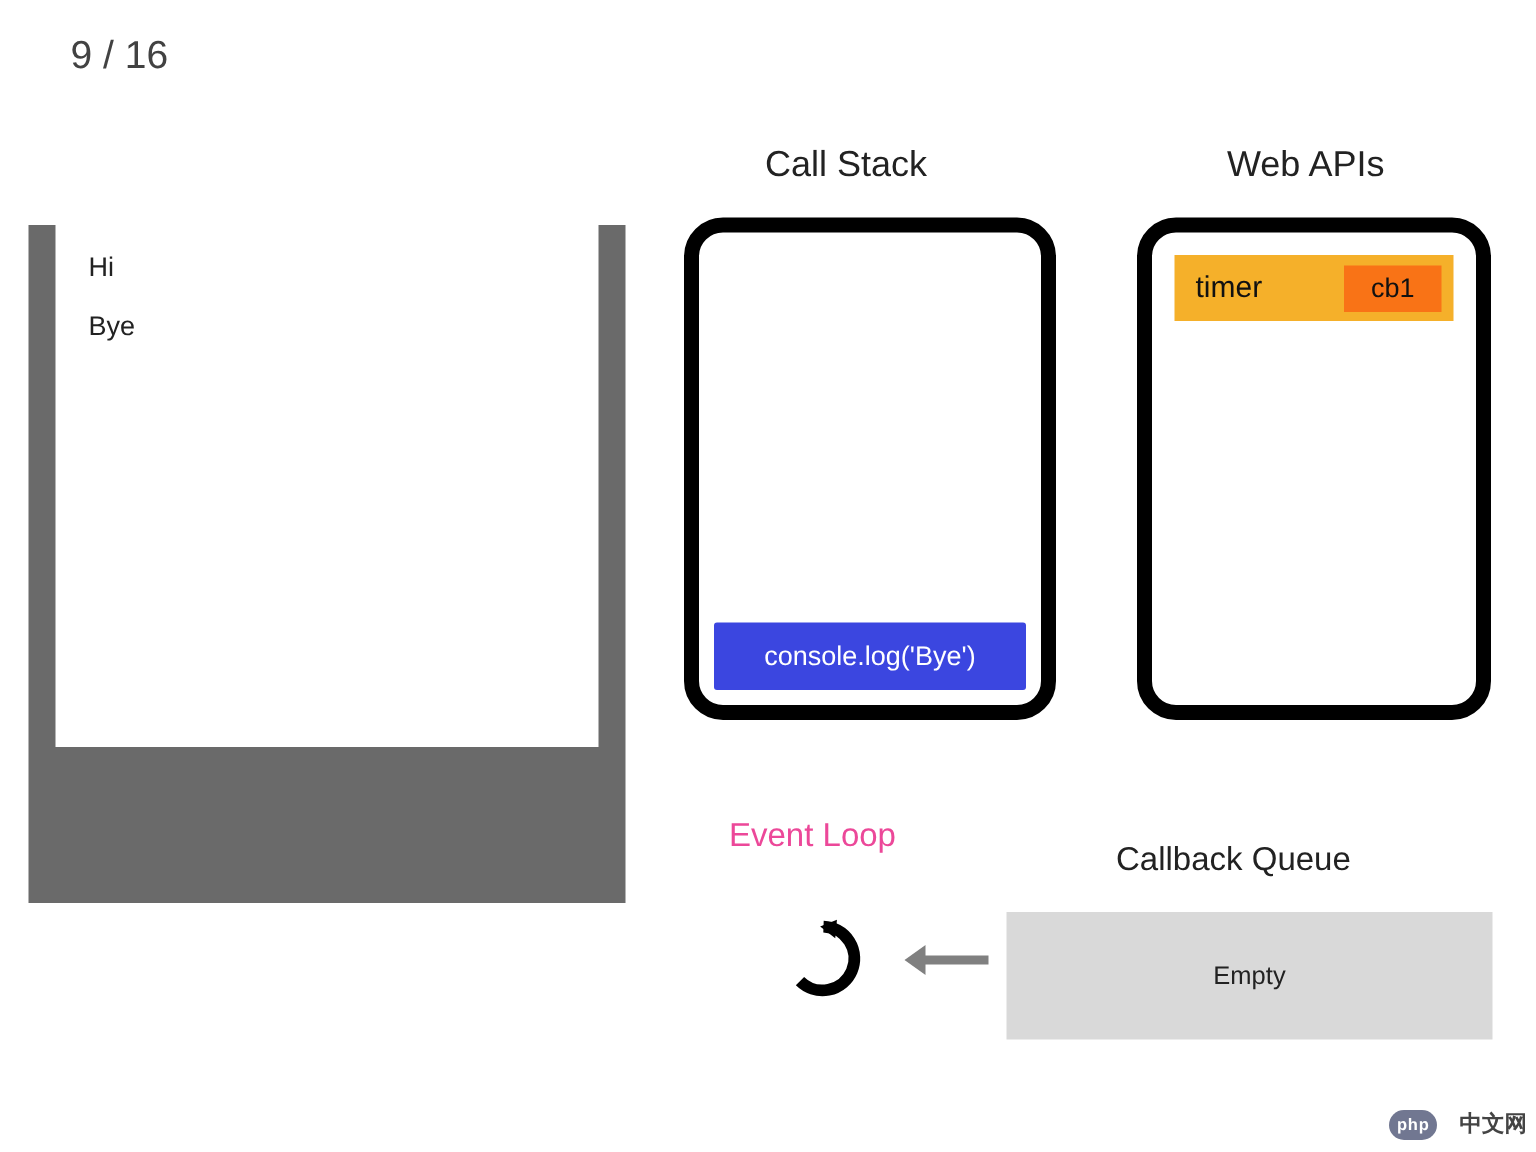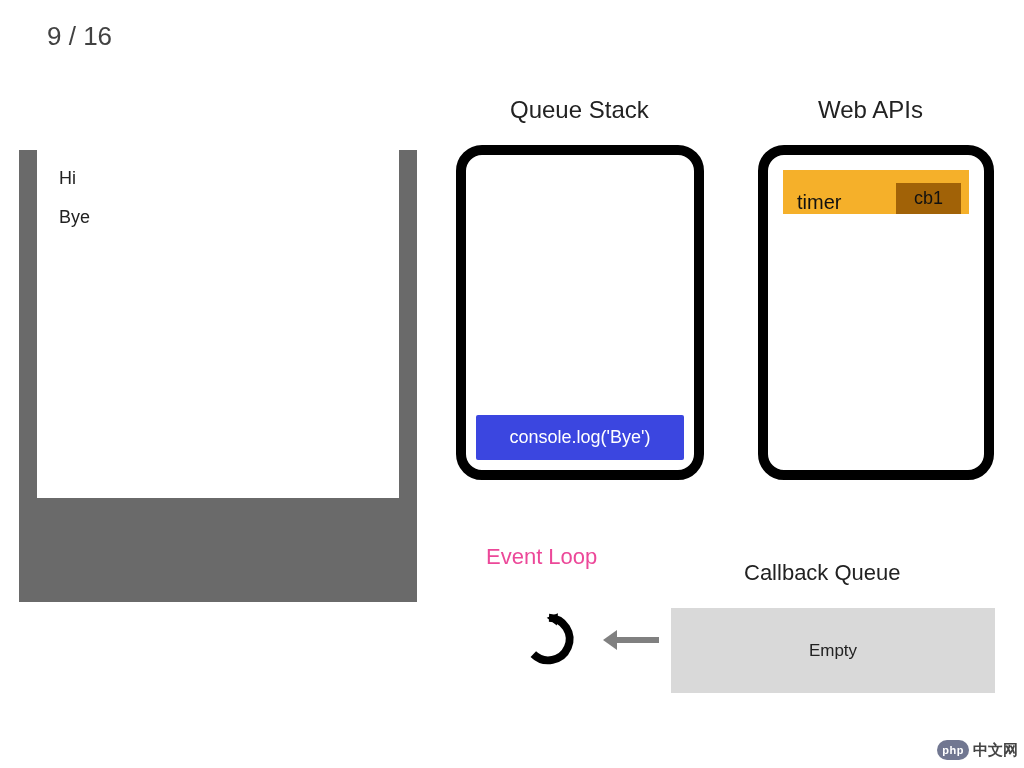--- a/index.html
+++ b/index.html
@@ -14,54 +14,54 @@
   .console-line { color: #222; font-size: 18px; margin-bottom: 18px; }
   
   
   .callstack-title { position: absolute; left: 510px; top: 96px; font-size: 24px; color: #222; }
   .callstack-box { position: absolute; left: 456px; top: 145px; width: 248px; height: 335px; border: 10px solid #000; border-radius: 26px; background: #fff; display: flex; flex-direction: column-reverse; padding: 10px; }
   .stack-item { background: #3b46e0; color: #fff; font-size: 18px; text-align: center; padding: 12px 20px; border-radius: 2px; }
   
   
   .webapis-title { position: absolute; left: 818px; top: 96px; font-size: 24px; color: #222; }
   .webapis-box { position: absolute; left: 758px; top: 145px; width: 236px; height: 335px; border: 10px solid #000; border-radius: 26px; background: #fff; padding: 15px; }
-  .webapi-item { background: #f5b02a; height: 44px; display: flex; align-items: flex-end; padding: 0 8px 0 14px; color: #111; font-size: 20px; justify-content: space-between; }
-  .webapi-cb { background: #a16207; color: #111; font-size: 18px; padding: 5px 18px; }
+  .webapi-item { background: #f5b02a; height: 44px; display: flex; align-items: center; padding: 0 8px 0 14px; color: #111; font-size: 20px; justify-content: space-between; }
+  .webapi-cb { background: #f97316; color: #111; font-size: 18px; padding: 5px 18px; }
   
   
   .eventloop-title { position: absolute; left: 486px; top: 544px; font-size: 22px; color: #ec4899; }
   .eventloop-icon { position: absolute; left: 521px; top: 611px; width: 56px; height: 56px; }
   .eventloop-icon svg { width: 100%; height: 100%; }
   
   
   .arrow-left { position: absolute; left: 603px; top: 635px; width: 56px; height: 10px; }
   .arrow-left .shaft { position: absolute; left: 10px; top: 2px; width: 46px; height: 6px; background: #808080; }
   .arrow-left .head { position: absolute; left: 0; top: -5px; width: 0; height: 0; border-top: 10px solid transparent; border-bottom: 10px solid transparent; border-right: 14px solid #808080; }
   
   
   .callbackqueue-title { position: absolute; left: 744px; top: 560px; font-size: 22px; color: #222; }
   .callbackqueue-box { position: absolute; left: 671px; top: 608px; width: 324px; height: 85px; background: #d9d9d9; display: flex; align-items: center; justify-content: center; color: #222; font-size: 17px; }
   
   
-  .watermark { position: absolute; right: 6px; bottom: 8px; display: flex; align-items: flex-end; gap: 4px; font-size: 15px; font-weight: bold; color: #444; font-family: "Microsoft YaHei", sans-serif; }
+  .watermark { position: absolute; right: 6px; bottom: 8px; display: flex; align-items: flex-start; gap: 15px; font-size: 15px; font-weight: bold; color: #444; font-family: "Microsoft YaHei", sans-serif; }
   .php-badge { background: #717791; color: #fff; font-size: 11px; font-weight: bold; padding: 4px 5px; border-radius: 10px; letter-spacing: 0.5px; }
 </style>
 </head>
 <body>
 
 <div class="step-counter">9 / 16</div>
 
 <div class="console-panel">
   <div class="console-body">
     <div class="console-line">Hi</div>
     <div class="console-line">Bye</div>
   </div>
 </div>
 
-<div class="callstack-title">Queue Stack</div>
+<div class="callstack-title">Call Stack</div>
 <div class="callstack-box">
   <div class="stack-item">console.log('Bye')</div>
 </div>
 
 <div class="webapis-title">Web APIs</div>
 <div class="webapis-box">
   <div class="webapi-item">
     <span>timer</span>
     <span class="webapi-cb">cb1</span>
   </div>

